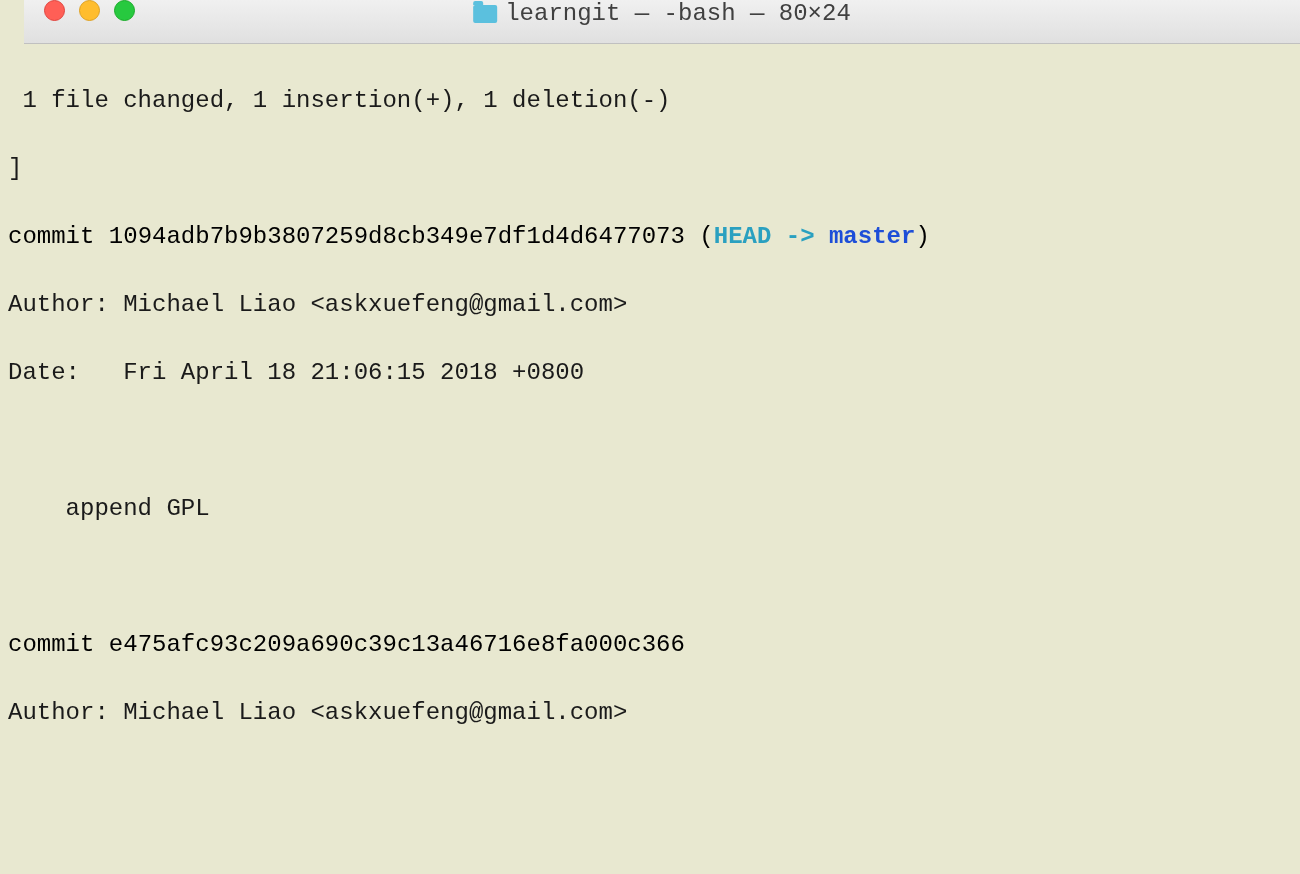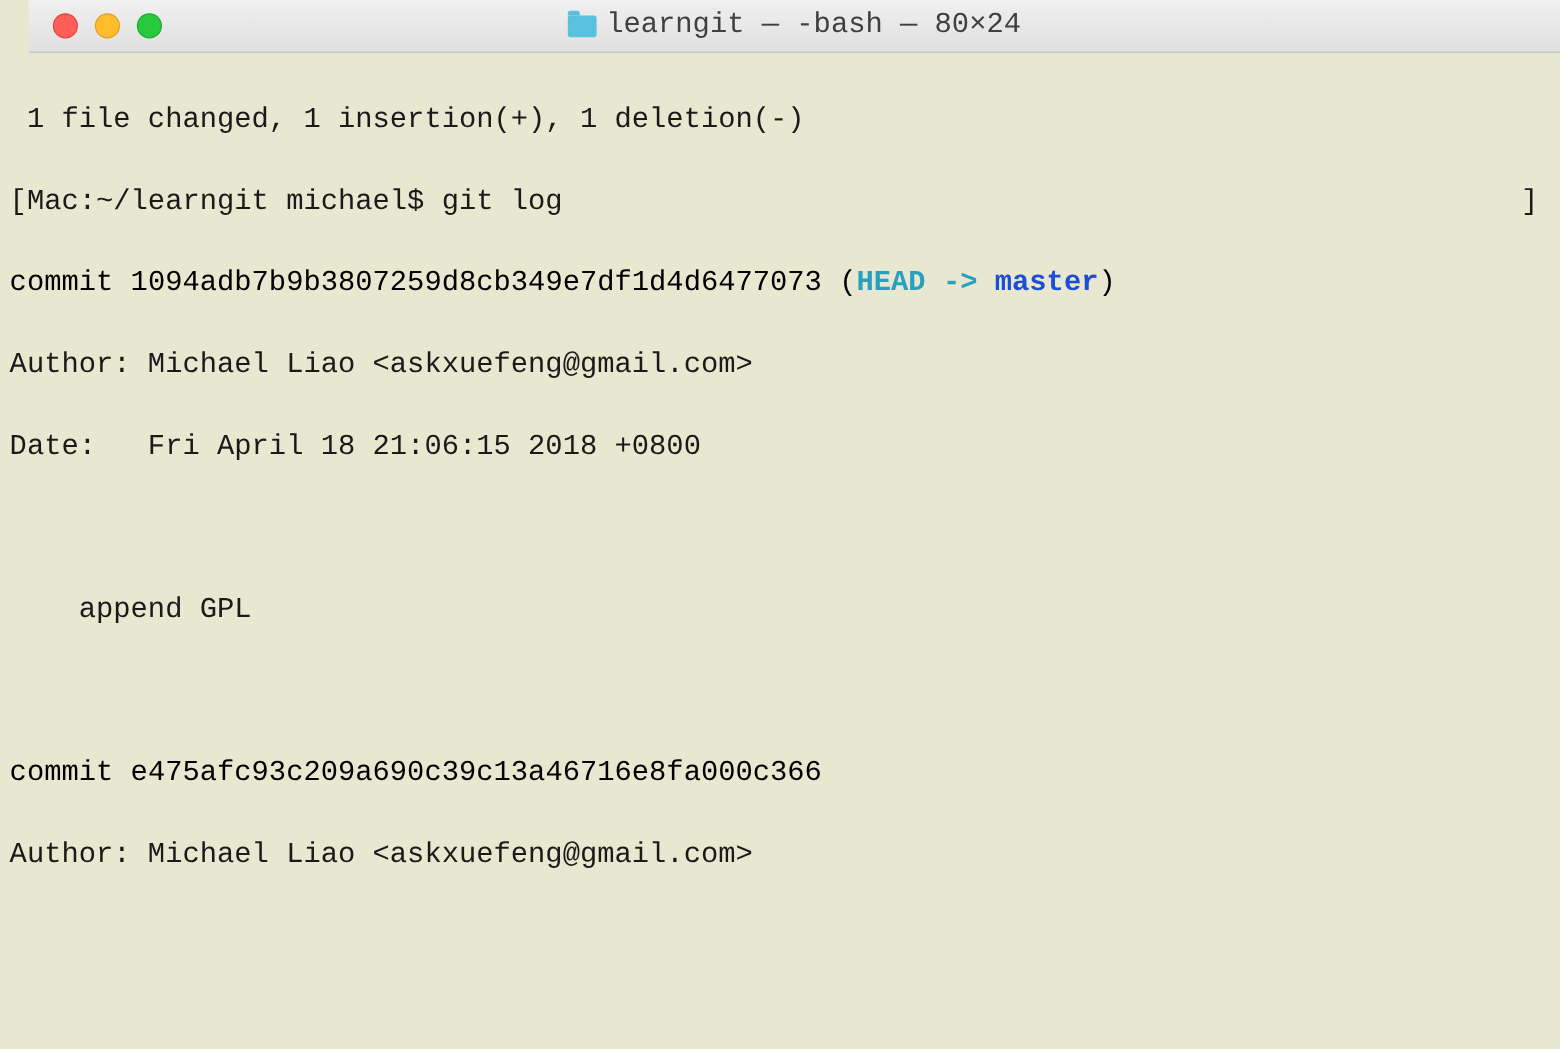--- a/index.html
+++ b/index.html
@@ -12,21 +12,20 @@
       background: #e8e8d0;
       width: 1300px;
       height: 874px;
       overflow: hidden;
     }
     .titlebar {
       height: 44px;
       background: linear-gradient(to bottom, #f0f0f0, #e0e0e0);
       border-bottom: 1px solid #c0c0c0;
       display: flex;
-      align-items: center;
       position: relative;
       margin-left: 24px;
     }
     .traffic-lights {
       display: flex;
       gap: 14px;
       padding-left: 20px;
     }
     .traffic-light {
       width: 21px;
@@ -96,21 +95,21 @@
     <div class="traffic-light green"></div>
   </div>
   <div class="title-center">
     <span class="folder-icon"></span>
     <span>learngit — -bash — 80×24</span>
   </div>
 </div>
 
 <div class="terminal">
 <span class="row"> 1 file changed, 1 insertion(+), 1 deletion(-)</span>
-<span class="bracket-row"><span><span>[</span><span>Mac:~/learngit michael$ git log</span></span><span class="bracket-right">]</span></span>
+<span class="bracket-row"><span class="bracket-right">]</span></span>
 <span class="row"><span class="yellow-txt">commit </span><span class="yellow-txt">1094adb7b9b3807259d8cb349e7df1d4d6477073</span><span class="yellow-txt"> (</span><span class="cyan-txt">HEAD -&gt; </span><span class="green-txt">master</span><span class="yellow-txt">)</span></span>
 <span class="row">Author: Michael Liao &lt;askxuefeng@gmail.com&gt;</span>
 <span class="row">Date:   Fri April 18 21:06:15 2018 +0800</span>
 <span class="row"> </span>
 <span class="row">    append GPL</span>
 <span class="row"> </span>
 <span class="row"><span class="yellow-txt">commit </span><span class="yellow-txt">e475afc93c209a690c39c13a46716e8fa000c366</span></span>
 <span class="row">Author: Michael Liao &lt;askxuefeng@gmail.com&gt;</span>
 <span class="row"> </span>
 

